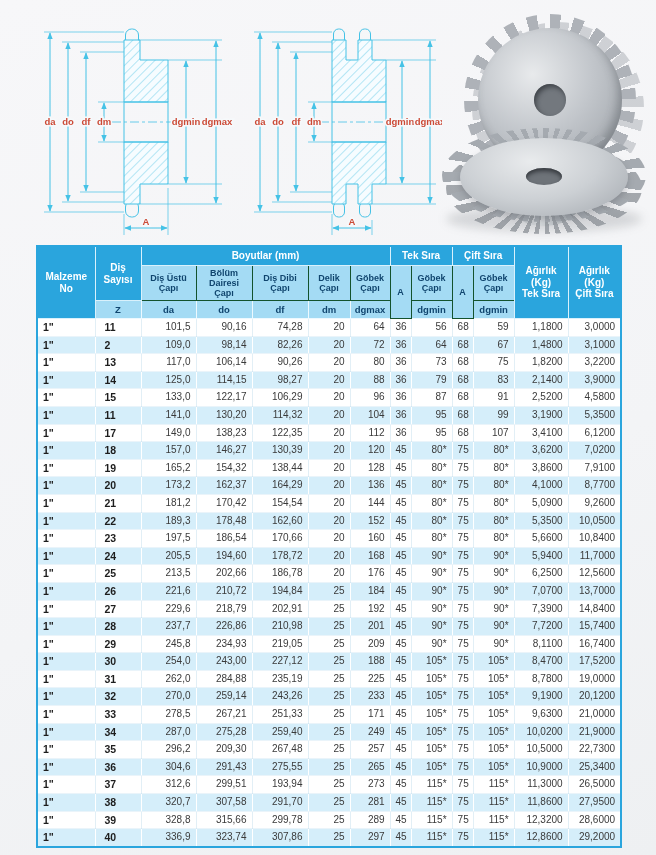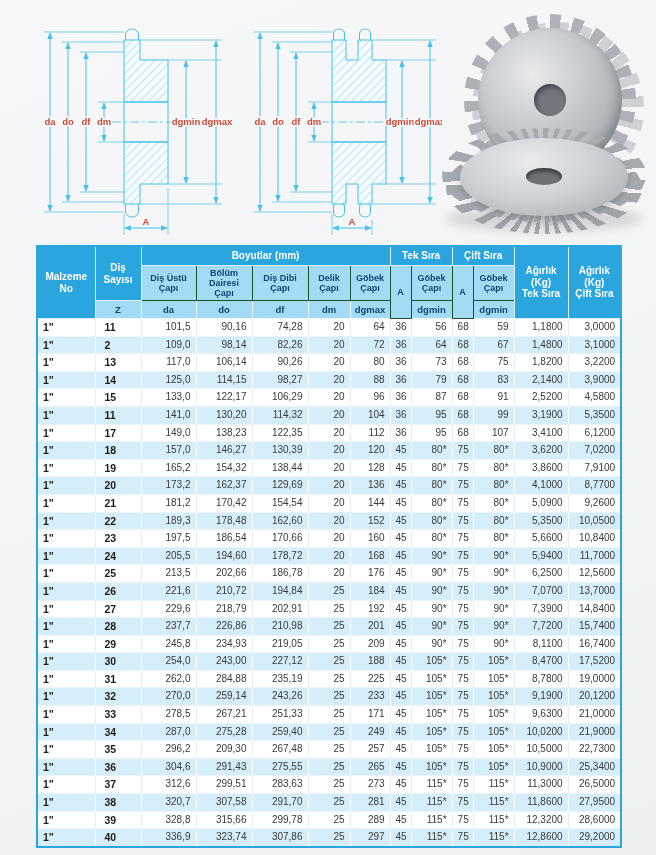--- a/index.html
+++ b/index.html
@@ -390,21 +390,21 @@
           <td class="c-a2">75</td>
           <td class="c-dgmin2">80*</td>
           <td class="c-w1">3,8600</td>
           <td class="c-w2">7,9100</td>
         </tr>
         <tr class="alt">
           <td class="c-malzeme">1"</td>
           <td class="c-z">20</td>
           <td class="c-da">173,2</td>
           <td class="c-do">162,37</td>
-          <td class="c-df">129,69</td>
+          <td class="c-df">164,29</td>
           <td class="c-dm">20</td>
           <td class="c-dgmax">136</td>
           <td class="c-a1">45</td>
           <td class="c-dgmin1">80*</td>
           <td class="c-a2">75</td>
           <td class="c-dgmin2">80*</td>
           <td class="c-w1">4,1000</td>
           <td class="c-w2">8,7700</td>
         </tr>
         <tr>
@@ -645,21 +645,21 @@
           <td class="c-a2">75</td>
           <td class="c-dgmin2">105*</td>
           <td class="c-w1">10,9000</td>
           <td class="c-w2">25,3400</td>
         </tr>
         <tr>
           <td class="c-malzeme">1"</td>
           <td class="c-z">37</td>
           <td class="c-da">312,6</td>
           <td class="c-do">299,51</td>
-          <td class="c-df">283,63</td>
+          <td class="c-df">193,94</td>
           <td class="c-dm">25</td>
           <td class="c-dgmax">273</td>
           <td class="c-a1">45</td>
           <td class="c-dgmin1">115*</td>
           <td class="c-a2">75</td>
           <td class="c-dgmin2">115*</td>
           <td class="c-w1">11,3000</td>
           <td class="c-w2">26,5000</td>
         </tr>
         <tr class="alt">

